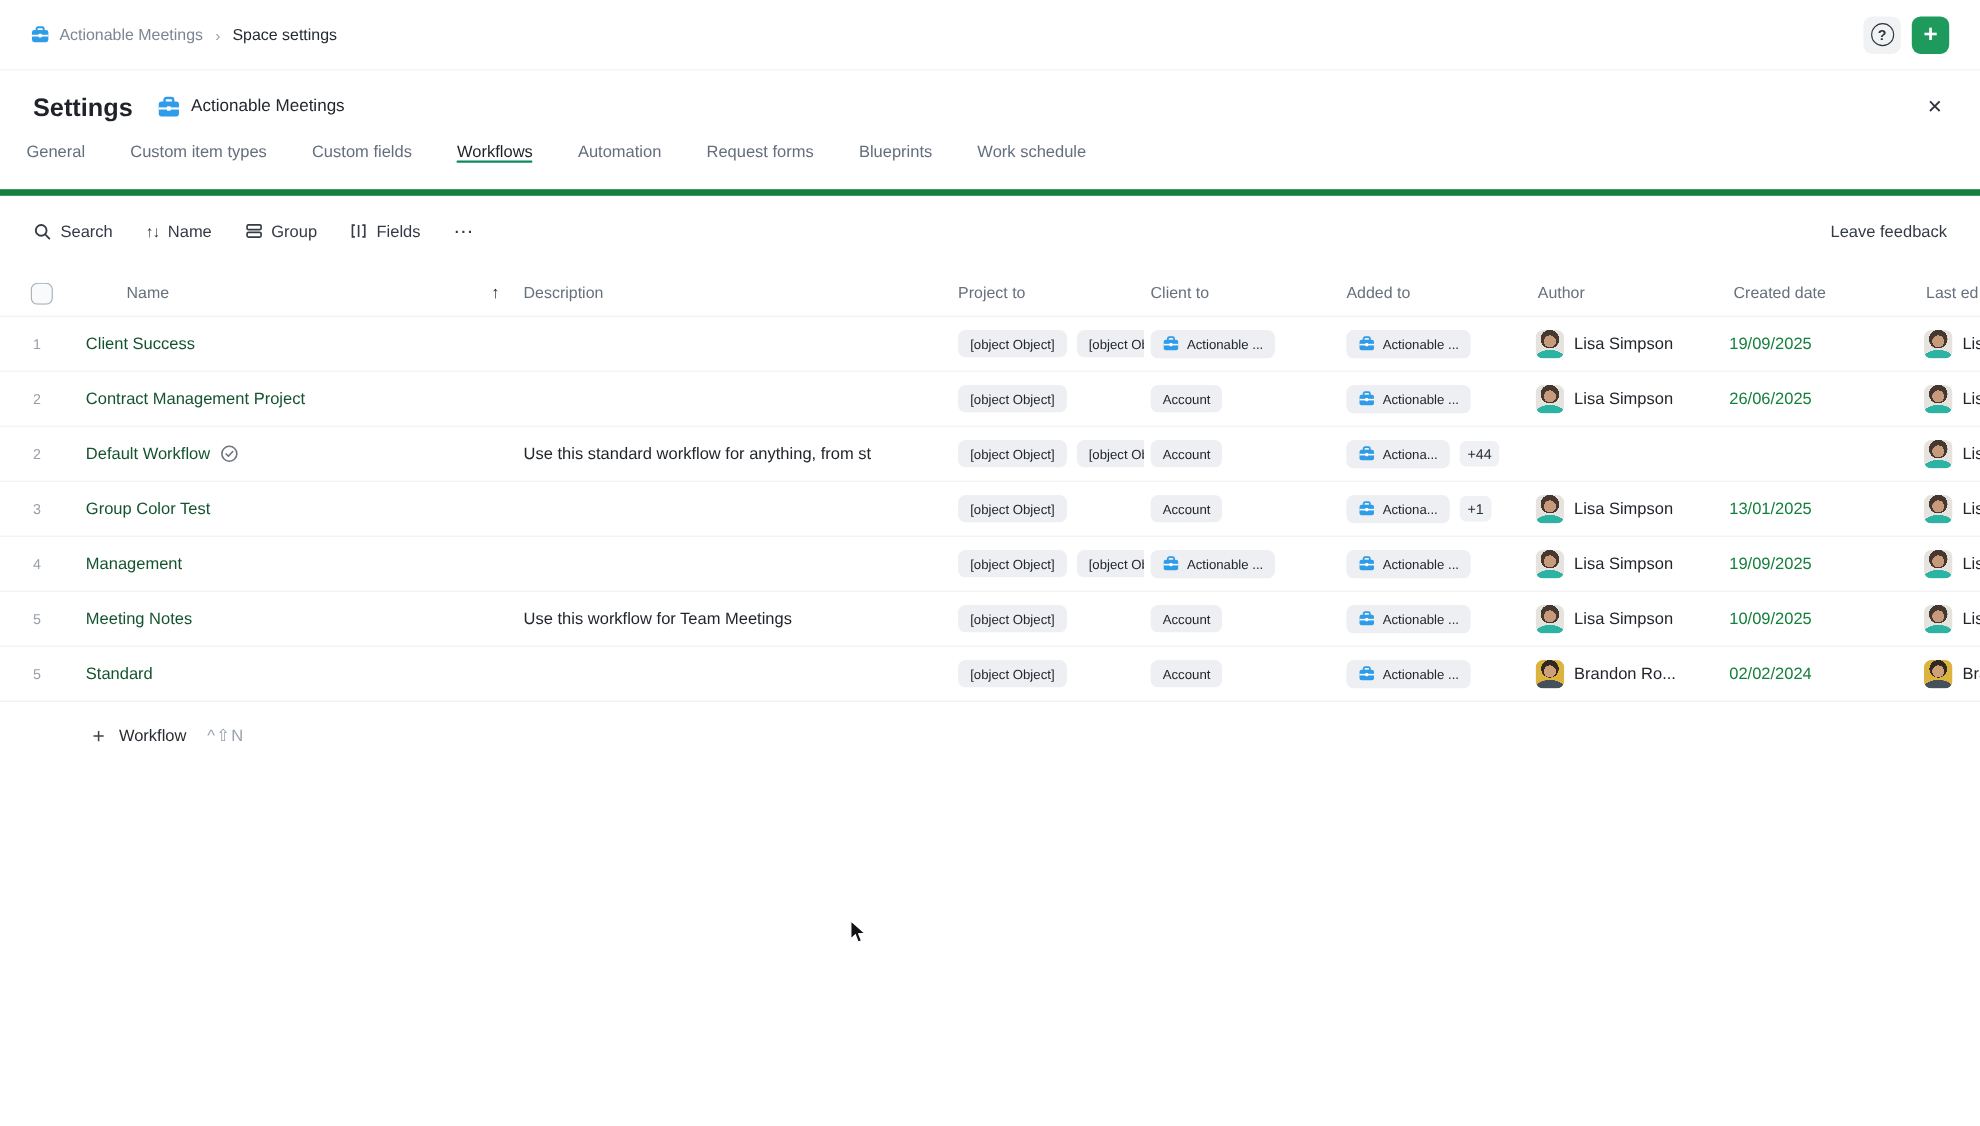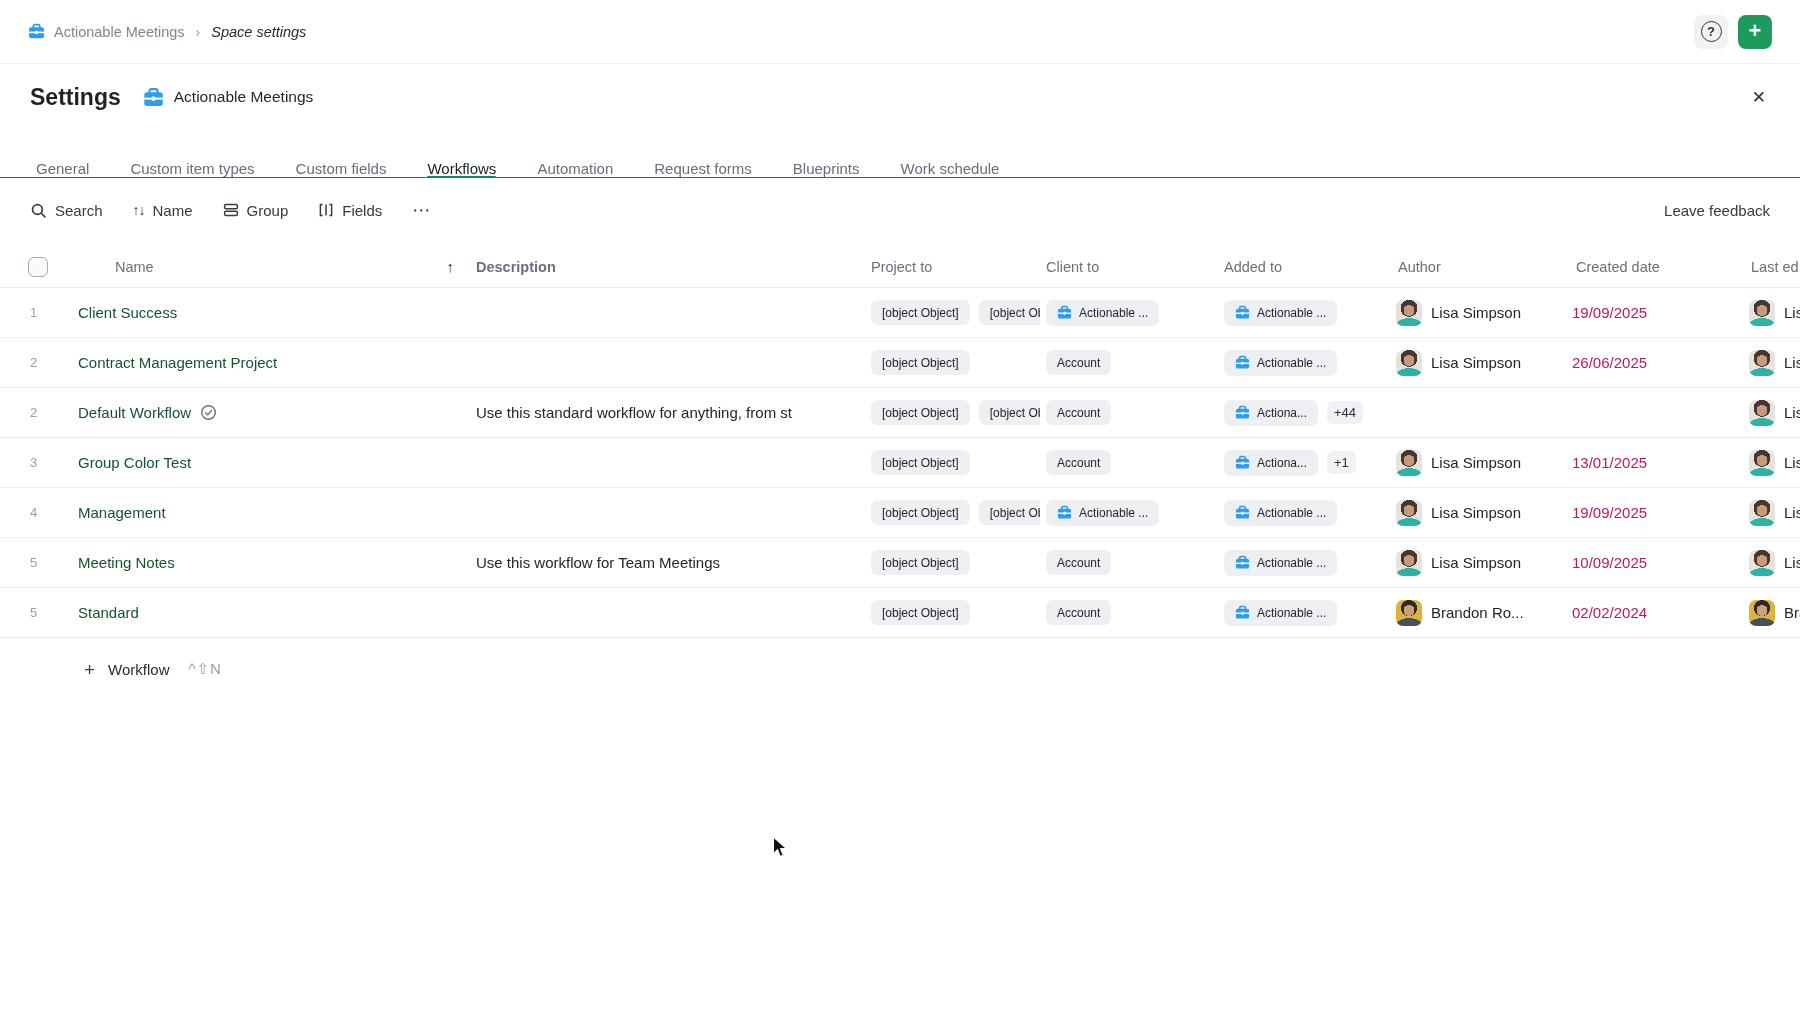--- a/index.html
+++ b/index.html
@@ -6,40 +6,40 @@
   html,body { width:1800px; height:1024px; background:#fff; overflow:hidden;
     font-family:"Liberation Sans", sans-serif; color:#22262c; }
   .stage { position:relative; width:1800px; height:916px; background:#fff; }
 
   
   .topbar { position:absolute; top:0; left:0; width:100%; height:64px;
     display:flex; align-items:center; padding:0 28px; border-bottom:1px solid #eef0f2; }
   .crumb { display:flex; align-items:center; gap:9px; font-size:14.5px; }
   .crumb .space-name { color:#7d8694; }
   .crumb .sep { color:#9aa2ad; font-size:14px; padding:0 2px; }
-  .crumb .page-name { color:#262b31;font-style:italic; }
+  .crumb .page-name { color:#262b31; }
   .topbar-actions { margin-left:auto; display:flex; align-items:center; gap:10px; }
   .help-btn { width:34px; height:34px; border-radius:8px; background:#f1f2f4;
     display:flex; align-items:center; justify-content:center; cursor:pointer; }
   .help-q { width:21px; height:21px; border:1.7px solid #2d333b; border-radius:50%;
     display:flex; align-items:center; justify-content:center; font-size:13px; font-weight:700; color:#2d333b; }
   .add-btn { width:34px; height:34px; border-radius:8px; background:#1e9b5c; color:#fff;
     display:flex; align-items:center; justify-content:center; font-size:22px; font-weight:600;
     line-height:1; cursor:pointer; padding-bottom:2px; }
 
   
   .page-header { position:absolute; top:64px; left:0; width:100%; height:66px;
     display:flex; align-items:center; padding:0 30px; }
   .page-title { font-size:23px; font-weight:700; color:#1f2329; }
   .space-badge { display:flex; align-items:center; gap:10px; margin-left:22px; font-size:15.5px; color:#23272e; }
   .close-btn { margin-left:auto; font-size:17px; color:#2d333b; cursor:pointer; padding:4px; }
 
   
   .tabs { position:absolute; top:130px; left:0; width:100%; height:48px;
-    display:flex; align-items:flex-end; gap:41px; padding:0 36px; border-bottom:1px solid #15803d; }
+    display:flex; align-items:flex-start; gap:41px; padding:0 24px; border-bottom:6px solid #15803d; }
   .tab { background:none; border:none; font-family:inherit; font-size:15px; color:#656e7b;
     display:flex; align-items:center; position:relative; cursor:pointer; white-space:nowrap; }
   .tab.active { color:#1c2026; }
   .tab.active::after { content:""; position:absolute; left:0; right:0; bottom:-1px;
     height:2.5px; background:#0c8a5c; border-radius:2px; }
 
   
   .toolbar { position:absolute; top:178px; left:0; width:100%; height:64px;
     display:flex; align-items:center; padding:0 30px; gap:30px; font-size:15px; color:#333a43; }
   .tool { display:flex; align-items:center; gap:8px; cursor:pointer; white-space:nowrap; }
@@ -53,37 +53,37 @@
     grid-template-columns:78px 392px 395px 175px 178px 174px 178px 175px 55px;
     align-items:center; }
   .thead { position:absolute; top:246px; left:0; width:100%; height:42px;
     border-bottom:1px solid #e9ebee; color:#67707d; font-size:14.5px; }
   .thead .hc { display:flex; align-items:center; overflow:hidden; white-space:nowrap; }
   .h-num { padding-left:28px; }
   .checkbox { width:20px; height:20px; border:1.6px solid #a6adb6; border-radius:6px;
     background:#f9fafb; cursor:pointer; }
   .h-name { padding-left:37px; }
   .h-name .sort-arrow { margin-left:auto; margin-right:16px; color:#2c323a; font-size:15px; }
-  .h-desc { padding-left:6px;font-weight:bold; }
+  .h-desc { padding-left:6px; }
   .h-pad { padding-left:6px; }
 
   .rows { position:absolute; top:288px; left:0; width:100%; }
   .row { height:50px; border-bottom:1px solid #ededf0; background:#fff; }
   .cell { overflow:hidden; white-space:nowrap; }
   .c-num { padding-left:30px; color:#99a0aa; font-size:13px; }
   .c-name { display:flex; align-items:center; gap:9px; font-size:15px; color:#14532d; padding-right:10px; }
   .vcheck svg { display:block; }
   .c-desc { font-size:15px; color:#22262c; padding-left:6px; }
   .c-tags { display:flex; align-items:center; gap:9px; padding-left:6px; }
   .pill { background:#edeff2; border-radius:7px; padding:5.5px 11px; font-size:12px;
     color:#22262c; display:flex; align-items:center; gap:7px; white-space:nowrap; cursor:default; }
   .mini { background:#f0f1f4; border-radius:6px; padding:4px 7px; font-size:13px; color:#2a2f36; }
   .brief svg { display:block; }
   .c-author, .c-last { display:flex; align-items:center; gap:9px; font-size:15px; color:#22262c; padding-left:4px; }
-  .c-created { font-size:15px; color:#be185d; padding-left:2px; }
+  .c-created { font-size:15px; color:#15803d; padding-left:2px; }
   .avatar { width:26px; height:26px; border-radius:7px; flex:none; background:#e6e3df; }
   .avatar--lisa { background:
     radial-gradient(circle 5.5px at 50% 40%, #c69a7b 99%, transparent),
     radial-gradient(circle 8.5px at 50% 32%, #463830 99%, transparent),
     radial-gradient(ellipse 14px 9px at 50% 104%, #2cb3a3 99%, transparent),
     #e6e3df; }
   .avatar--brandon { background:
     radial-gradient(circle 5.5px at 50% 40%, #cf9f78 99%, transparent),
     radial-gradient(circle 8px at 50% 31%, #2f2922 99%, transparent),
     radial-gradient(ellipse 14px 9px at 50% 104%, #46505a 99%, transparent),

